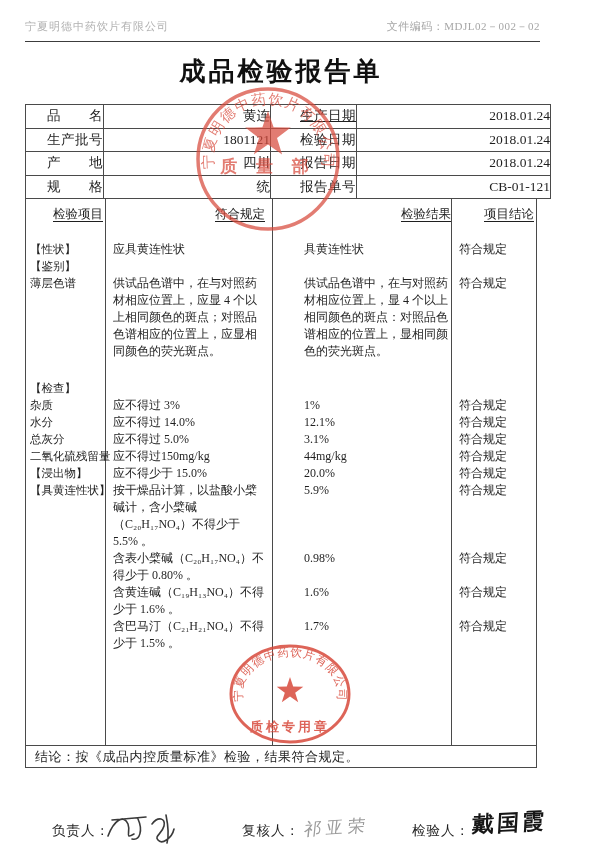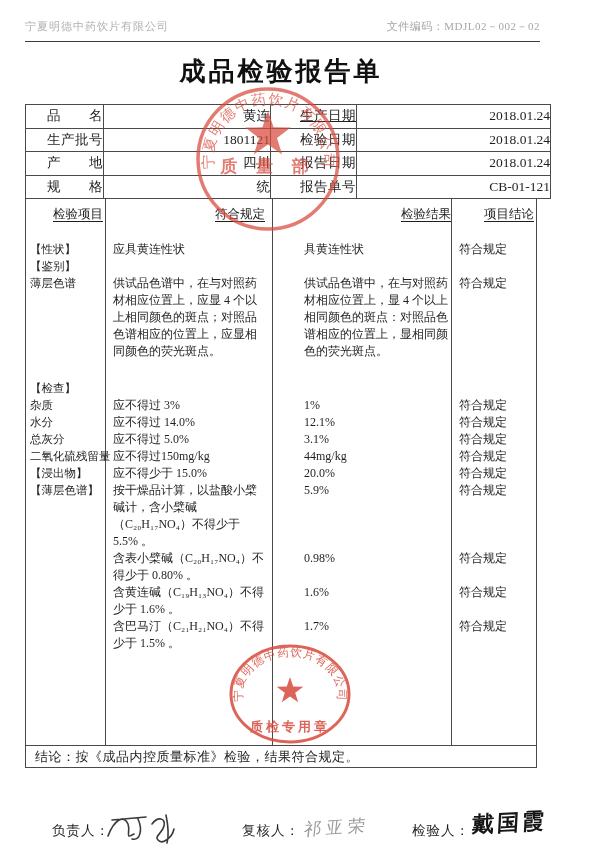--- a/index.html
+++ b/index.html
@@ -138,21 +138,21 @@
       <div class="cell c3">3.1%</div>
       <div class="cell c4">符合规定</div>
       <div class="cell c1">二氧化硫残留量</div>
       <div class="cell c2">应不得过150mg/kg</div>
       <div class="cell c3">44mg/kg</div>
       <div class="cell c4">符合规定</div>
       <div class="cell c1">【浸出物】</div>
       <div class="cell c2">应不得少于 15.0%</div>
       <div class="cell c3">20.0%</div>
       <div class="cell c4">符合规定</div>
-      <div class="cell c1">【薄层色谱】</div>
+      <div class="cell c1">【具黄连性状】</div>
       <div class="cell c2">按干燥品计算，以盐酸小檗碱计，含小檗碱（C₂₀H₁₇NO₄）不得少于 5.5% 。</div>
       <div class="cell c3">5.9%</div>
       <div class="cell c4">符合规定</div>
       <div class="cell c1"></div>
       <div class="cell c2">含表小檗碱（C₂₀H₁₇NO₄）不得少于 0.80% 。</div>
       <div class="cell c3">0.98%</div>
       <div class="cell c4">符合规定</div>
       <div class="cell c1"></div>
       <div class="cell c2">含黄连碱（C₁₉H₁₃NO₄）不得少于 1.6% 。</div>
       <div class="cell c3">1.6%</div>

